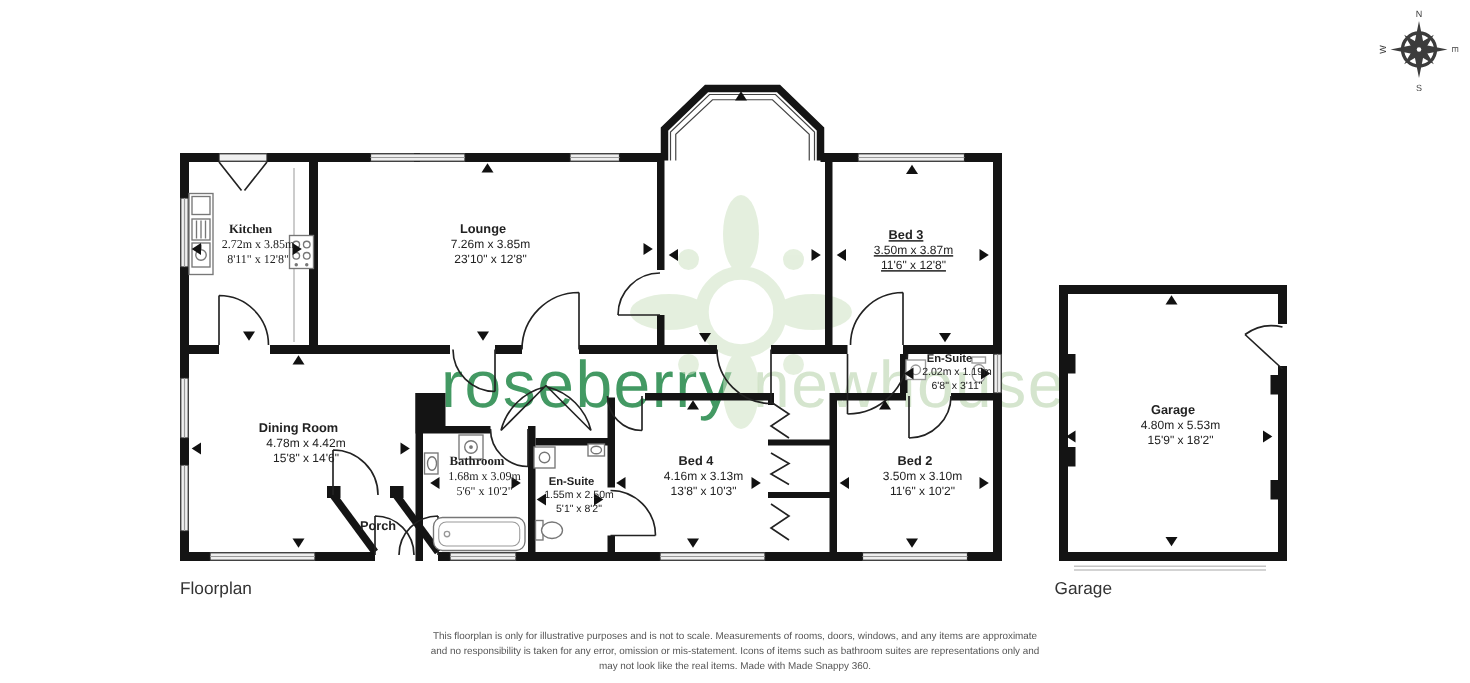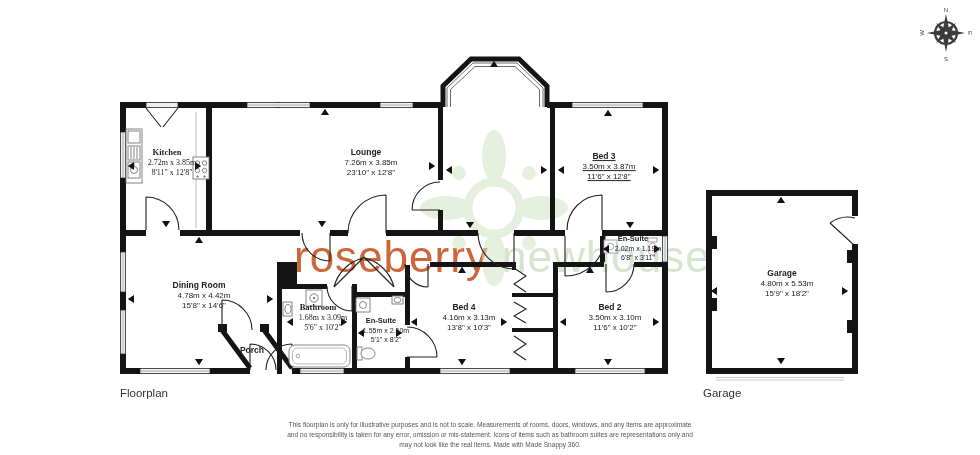--- a/index.html
+++ b/index.html
@@ -17,21 +17,21 @@
   .caption{position:absolute;font-size:11.5px;color:#333;z-index:3;}
   #disclaimer{position:absolute;left:0;top:420px;width:980px;text-align:center;
               font-size:6.6px;color:#555;line-height:1.55;z-index:3;}
 </style>
 </head>
 <body>
 
 <div id="stage">
 
   <div id="wm-text">
-    <span style="color:#c2410c;">roseberry</span>
+    <span style="color:#15803d;">roseberry</span>
     <span style="color:#cbdfc2;"> </span>
     <span style="color:#cbdfc2;">newhouse</span>
   </div>
 
   <svg id="plan-svg" width="980" height="455" viewBox="0 0 980 455">
     <defs>
       <path id="tri" d="M0,-3.2 L4,3 L-4,3 Z" fill="#111"></path>
     </defs>
 
     <g opacity="0.55" fill="#cfe3c4">
@@ -292,21 +292,21 @@
       <text transform="translate(-23.5,0) rotate(-90)" text-anchor="middle" dominant-baseline="middle" font-size="6" fill="#3c3c3c" font-family="Liberation Sans, sans-serif">W</text>
       <text transform="translate(23.5,0) rotate(90)" text-anchor="middle" dominant-baseline="middle" font-size="6" fill="#3c3c3c" font-family="Liberation Sans, sans-serif">E</text>
     </g>
   </svg>
 
   <div class="room-label" style="left:167px;top:163px;font-family:Liberation Serif, serif;">
     <div class="rname">Kitchen</div>
     <div class="rdim">2.72m x 3.85m</div>
     <div class="rdim">8'11" x 12'8"</div>
   </div>
-  <div class="room-label" style="left:322px;top:163px;margin-left:44px;">
+  <div class="room-label" style="left:322px;top:163px;">
     <div class="rname">Lounge</div>
     <div class="rdim">7.26m x 3.85m</div>
     <div class="rdim">23'10" x 12'8"</div>
   </div>
   <div class="room-label" style="left:604px;top:167px;text-decoration:underline;">
     <div class="rname">Bed 3</div>
     <div class="rdim">3.50m x 3.87m</div>
     <div class="rdim">11'6" x 12'8"</div>
   </div>
   <div class="room-label small" style="left:633px;top:248px;">

